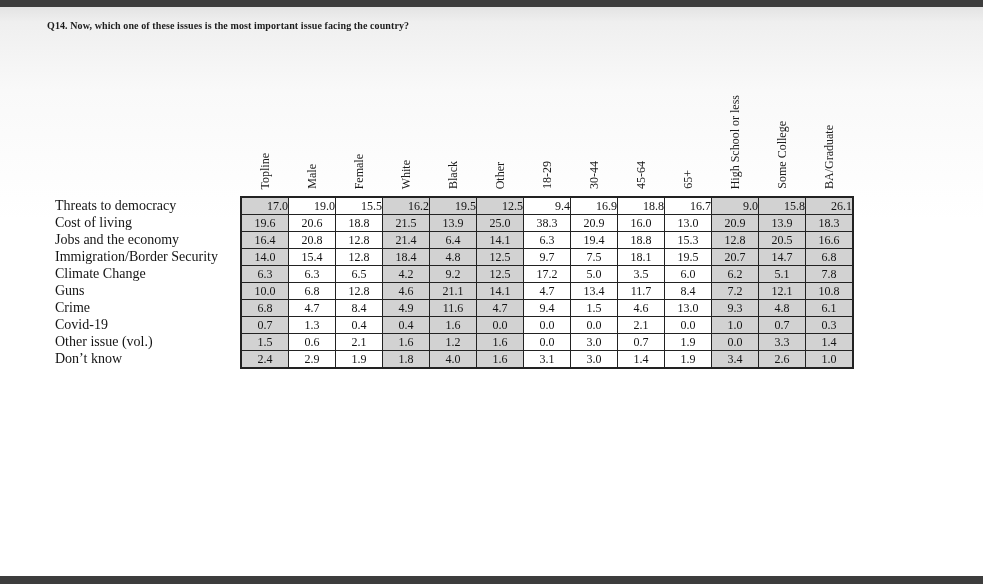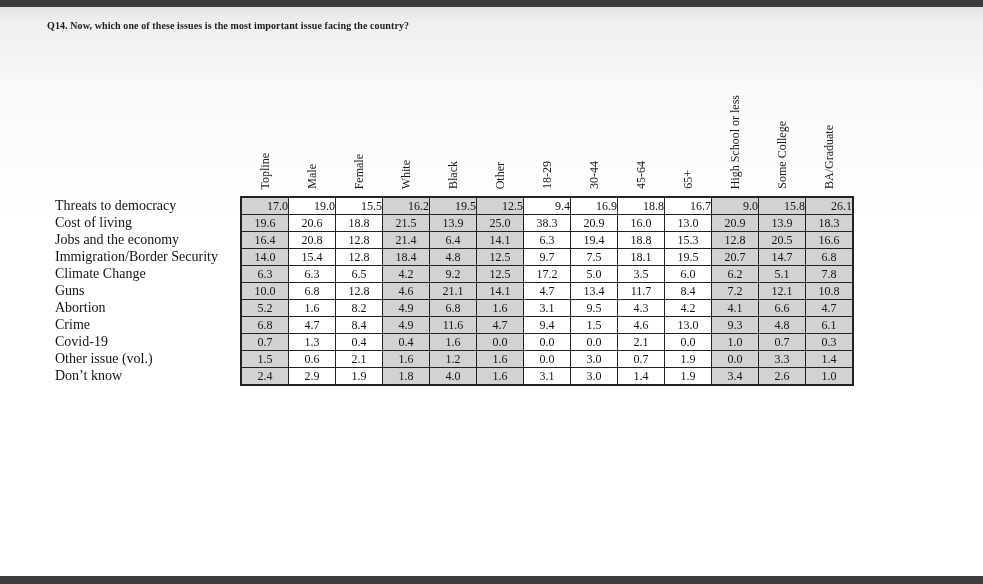--- a/index.html
+++ b/index.html
@@ -222,36 +222,20 @@
           <td class="data shaded">14.1</td>
           <td class="data">4.7</td>
           <td class="data">13.4</td>
           <td class="data">11.7</td>
           <td class="data">8.4</td>
           <td class="data shaded">7.2</td>
           <td class="data shaded">12.1</td>
           <td class="data shaded">10.8</td>
         </tr>
         <tr>
-          <td class="rowlabel">Abortion</td>
-          <td class="data shaded">5.2</td>
-          <td class="data">1.6</td>
-          <td class="data">8.2</td>
-          <td class="data shaded">4.9</td>
-          <td class="data shaded">6.8</td>
-          <td class="data shaded">1.6</td>
-          <td class="data">3.1</td>
-          <td class="data">9.5</td>
-          <td class="data">4.3</td>
-          <td class="data">4.2</td>
-          <td class="data shaded">4.1</td>
-          <td class="data shaded">6.6</td>
-          <td class="data shaded">4.7</td>
-        </tr>
-        <tr>
           <td class="rowlabel">Crime</td>
           <td class="data shaded">6.8</td>
           <td class="data">4.7</td>
           <td class="data">8.4</td>
           <td class="data shaded">4.9</td>
           <td class="data shaded">11.6</td>
           <td class="data shaded">4.7</td>
           <td class="data">9.4</td>
           <td class="data">1.5</td>
           <td class="data">4.6</td>

